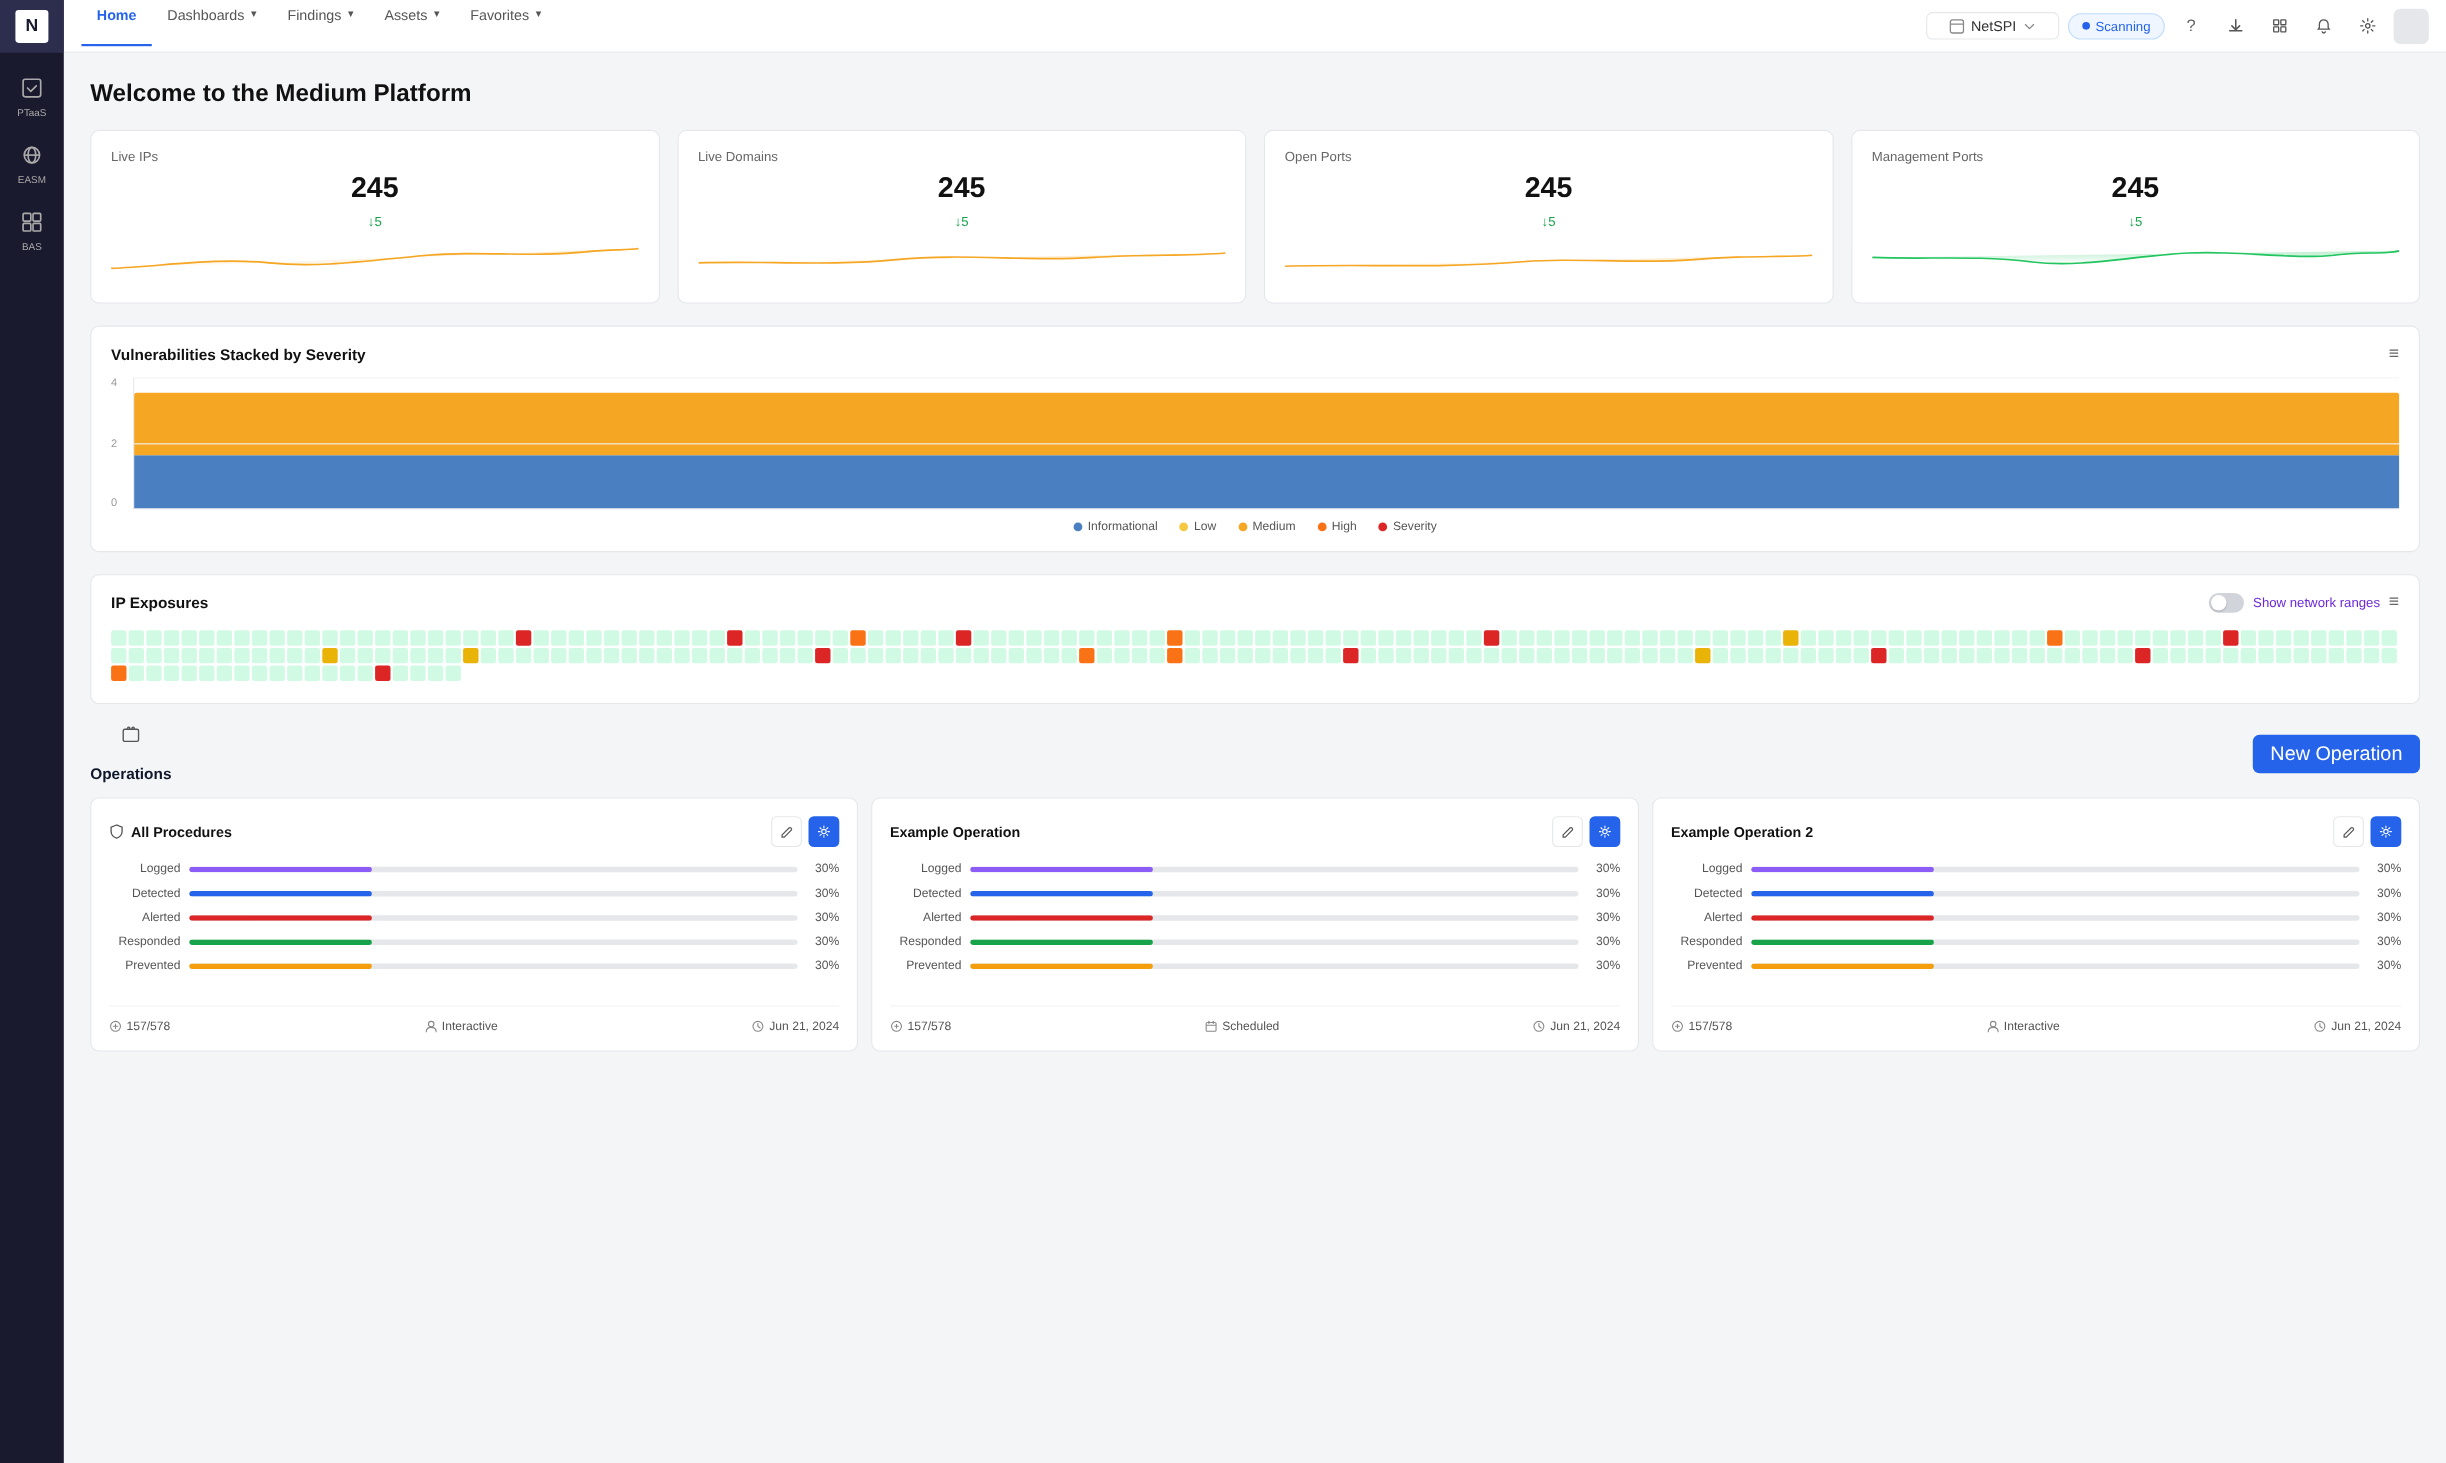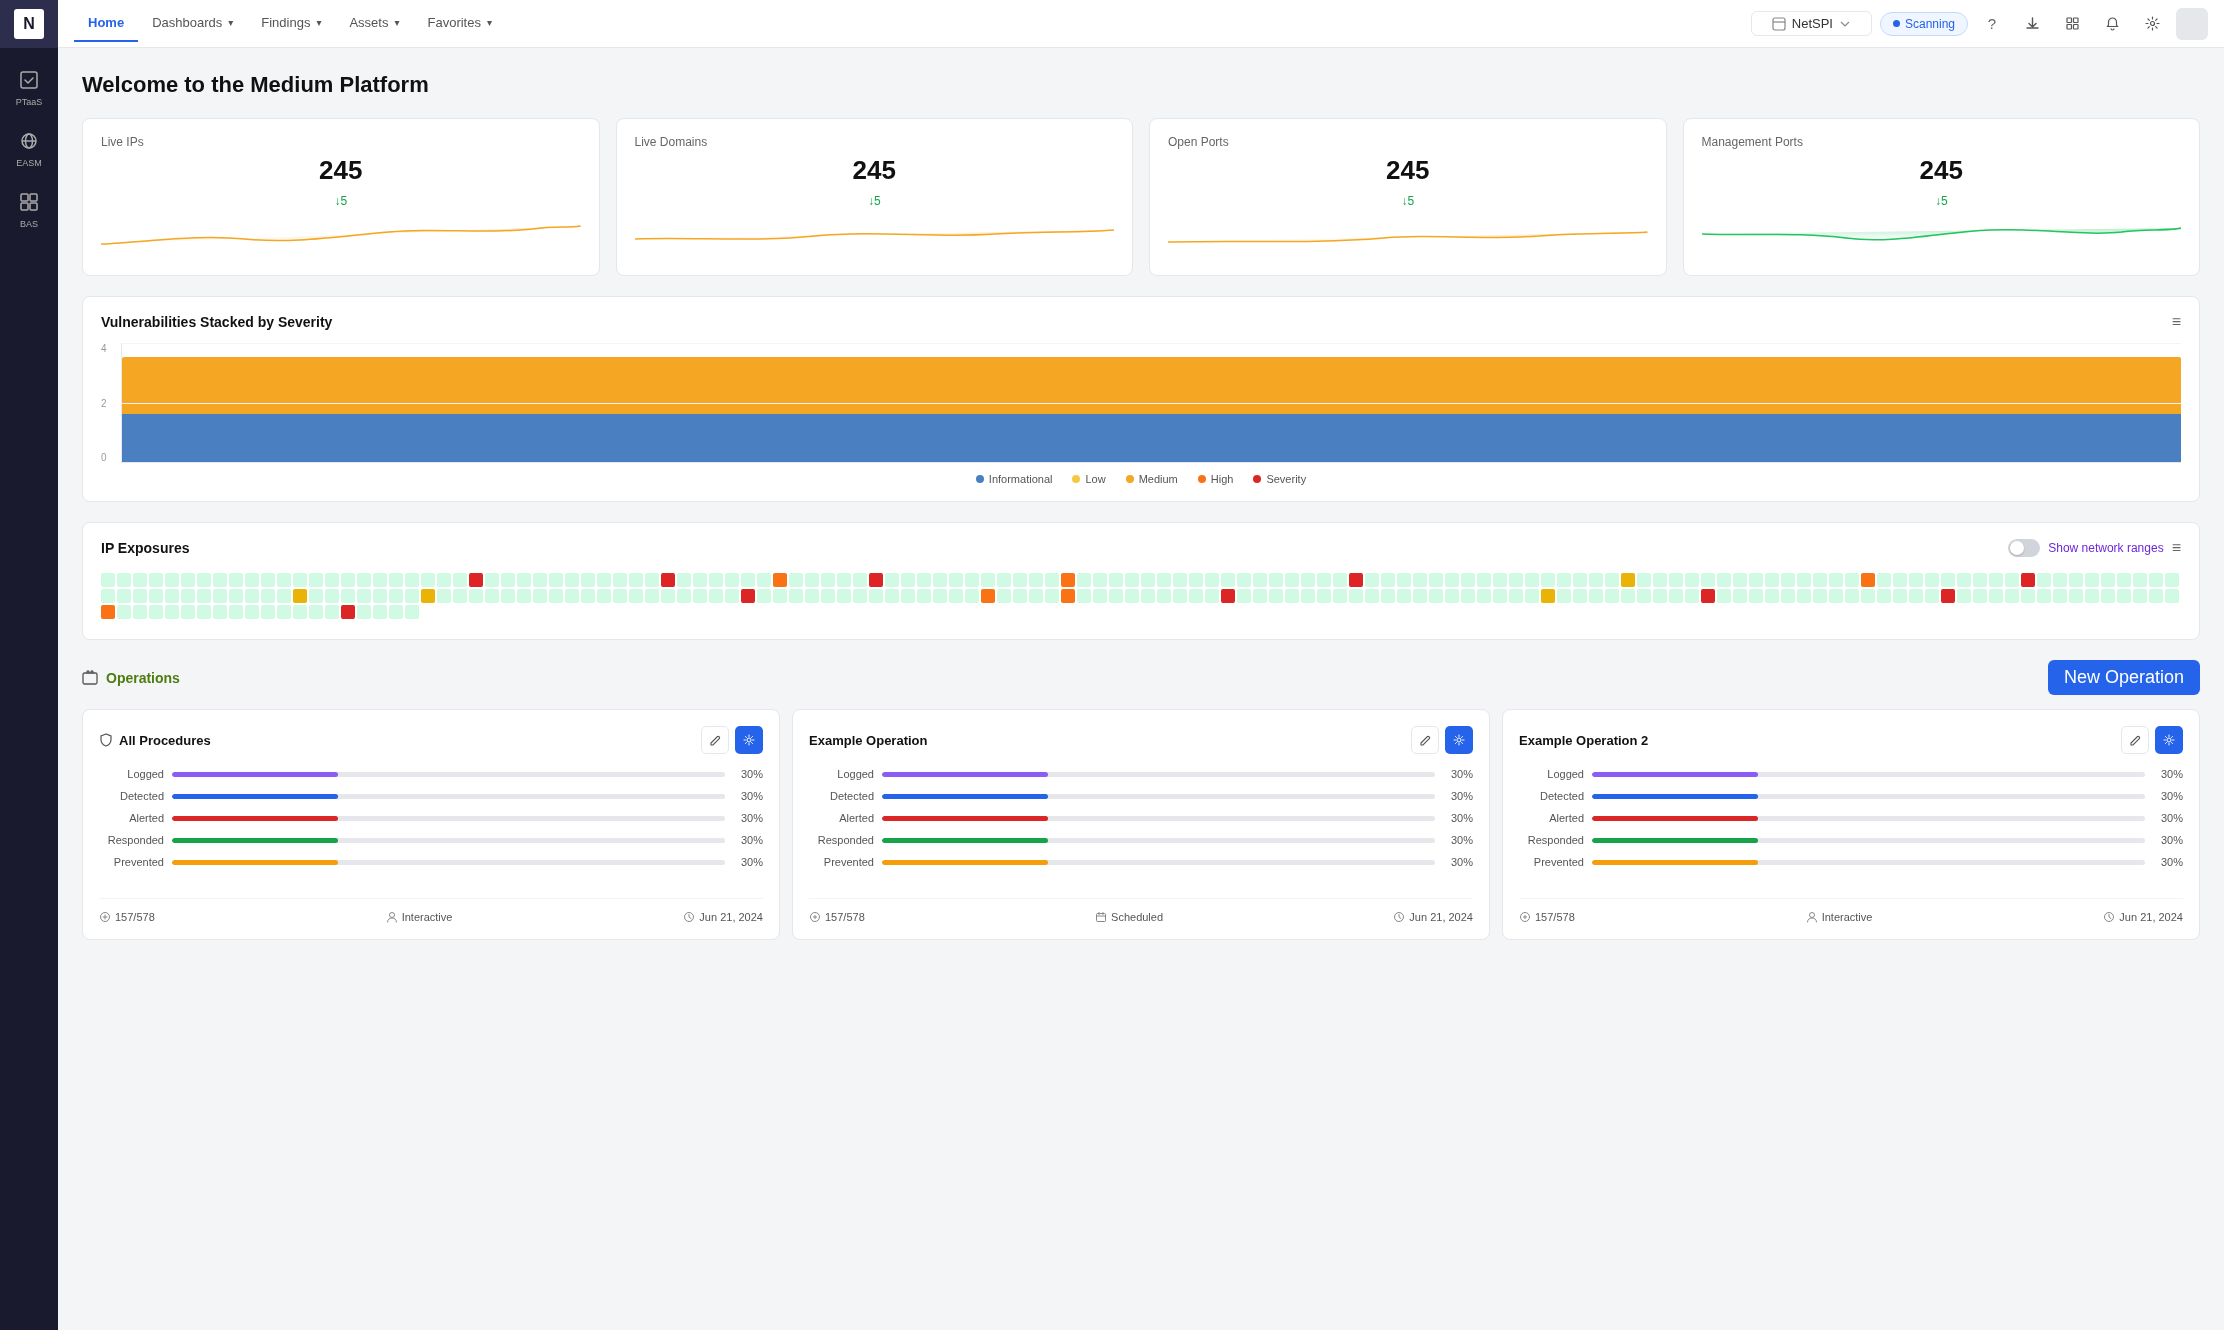--- a/index.html
+++ b/index.html
@@ -12,21 +12,21 @@
     .sidebar-item-nav { display: flex; flex-direction: column; align-items: center; padding: 10px 0; width: 100%; cursor: pointer; color: #aaa; gap: 3px; }
     .sidebar-item-nav .icon-box { width: 28px; height: 28px; display: flex; align-items: center; justify-content: center; }
     .sidebar-item-nav .nav-label { font-size: 9px; color: #aaa; }
 
     
     .main { flex: 1; display: flex; flex-direction: column; overflow: hidden; }
 
     
     .topnav { height: 48px; background: #fff; border-bottom: 1px solid #e5e7eb; display: flex; align-items: center; padding: 0 16px; gap: 0; flex-shrink: 0; }
     .topnav-links { display: flex; align-items: center; gap: 0; flex: 1; }
-    .topnav-link { padding: 0 14px; height: 36px; display: flex; align-items: center; gap: 4px; font-size: 13px; color: #555; cursor: pointer; border-bottom: 2px solid transparent; white-space: nowrap; }
+    .topnav-link { padding: 0 14px; height: 36px; display: flex; align-items: flex-start; gap: 4px; font-size: 13px; color: #555; cursor: pointer; border-bottom: 2px solid transparent; white-space: nowrap; }
     .topnav-link.active { color: #2563eb; border-bottom: 2px solid #2563eb; font-weight: 600; }
     .topnav-right { display: flex; align-items: center; gap: 8px; }
     .workspace-selector { display: flex; align-items: center; gap: 6px; border: 1px solid #e5e7eb; border-radius: 6px; padding: 4px 20px; cursor: pointer; font-size: 13px; background: #fff; }
     .scanning-badge { display: flex; align-items: center; gap: 5px; background: #eff6ff; border: 1px solid #bfdbfe; border-radius: 16px; padding: 4px 12px; color: #2563eb; font-size: 12px; font-weight: 500; cursor: pointer; }
     .scanning-dot { width: 7px; height: 7px; background: #2563eb; border-radius: 50%; animation: pulse 1.5s infinite; }
     @keyframes pulse { 0%,100%{opacity:1} 50%{opacity:0.4} }
     .topnav-icon-btn { width: 32px; height: 32px; display: flex; align-items: center; justify-content: center; border-radius: 6px; cursor: pointer; color: #666; font-size: 15px; }
     .avatar-btn { width: 32px; height: 32px; background: #e5e7eb; border-radius: 6px; cursor: pointer; }
 
     
@@ -60,21 +60,21 @@
     .toggle-switch .toggle-knob { width: 14px; height: 14px; background: #fff; border-radius: 50%; position: absolute; top: 2px; left: 2px; transition: left 0.2s; box-shadow: 0 1px 2px rgba(0,0,0,0.2); }
     .toggle-label { font-size: 12px; color: #6d28d9; }
     .ip-cell { width: 14px; height: 14px; border-radius: 2px; background: #d1fae5; }
     .ip-cell.critical { background: #dc2626; }
     .ip-cell.high { background: #f97316; }
     .ip-cell.medium { background: #eab308; }
 
     
     .ops-section { background: transparent; margin-bottom: 20px; }
     .ops-header { display: flex; align-items: center; justify-content: space-between; margin-bottom: 14px; }
-    .ops-title-row { display: flex; align-items: center; gap: 8px; font-size: 14px; font-weight: 600; color: #4d7c0f; }
+    .ops-title-row { display: flex; align-items: center; gap: 19px; font-size: 14px; font-weight: 600; color: #0f172a; flex-direction: column; }
     .new-op-btn { background: #2563eb; color: #fff; border: none; border-radius: 6px; padding: 7px 16px; font-size: 18px; font-weight: 500; cursor: pointer; }
 
     .ops-cards { display: grid; grid-template-columns: repeat(3, 1fr); gap: 12px; }
     .op-card { background: #fff; border-radius: 8px; border: 1px solid #e5e7eb; padding: 16px; }
     .op-card-header { display: flex; align-items: center; justify-content: space-between; margin-bottom: 14px; }
     .op-card-title { font-size: 13px; font-weight: 600; color: #111; display: flex; align-items: center; gap: 6px; }
     .op-card-icons { display: flex; gap: 6px; }
     .op-icon-btn { width: 28px; height: 28px; display: flex; align-items: center; justify-content: center; border-radius: 5px; cursor: pointer; font-size: 12px; }
     .op-icon-btn.blue { background: #2563eb; color: #fff; }
     .op-icon-btn.outline { border: 1px solid #e5e7eb; color: #555; background: #fff; }

